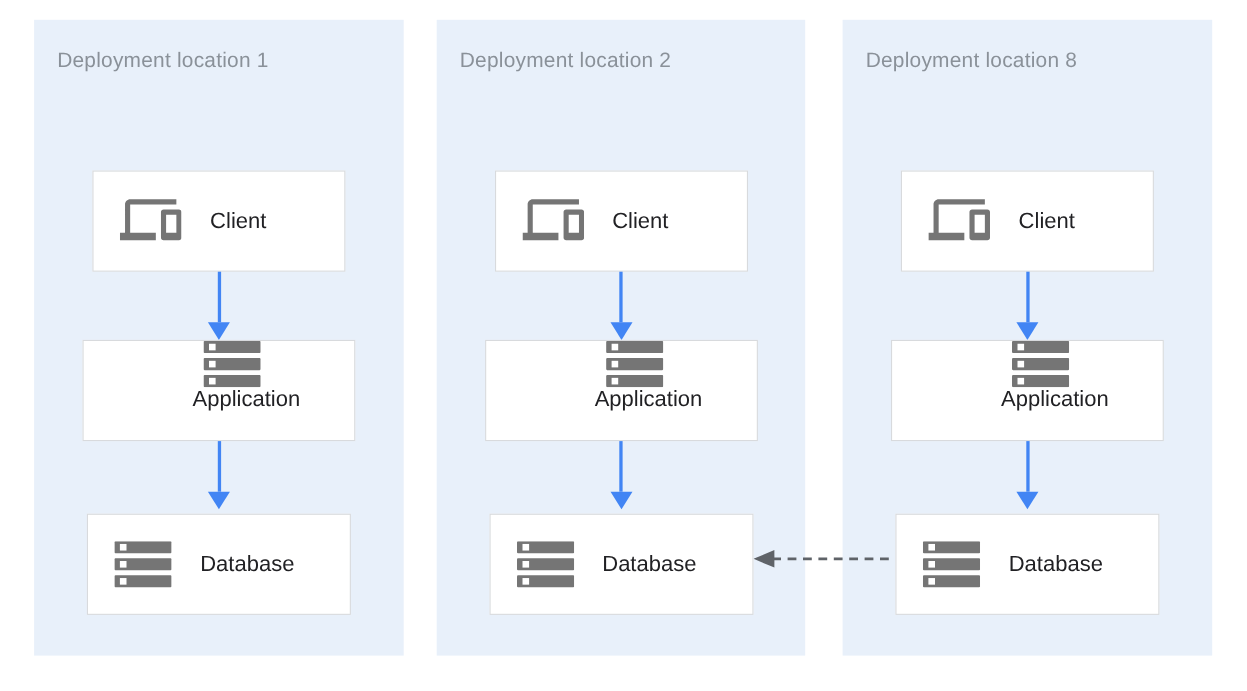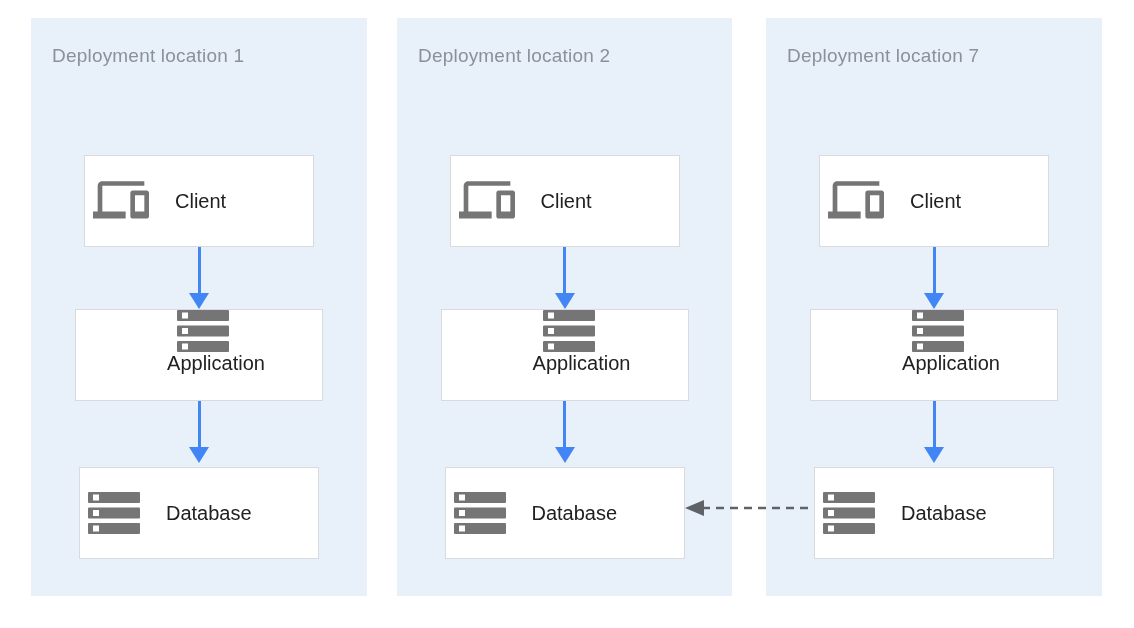--- a/index.html
+++ b/index.html
@@ -42,21 +42,21 @@
   }
   .node {
     position: absolute;
     left: 50%;
     transform: translateX(-50%);
     height: 92px;
     background: #ffffff;
     border: 1px solid var(--node-border);
     display: flex;
     align-items: center;
-    padding-left: 8px;
+    padding-left: 24px;
   }
   .node-client      { top: 137px; width: 230px; }
   .node-application { top: 291px; width: 248px; flex-direction: column; }
   .node-database    { top: 449px; width: 240px; }
   .icon { display: flex; align-items: center; flex: none; }
   .node-label {
     margin-left: 26px;
     font-size: 20px;
     color: var(--label);
     white-space: nowrap;
@@ -192,21 +192,21 @@
               <rect x="5" y="18" width="6" height="6"></rect>
               <rect x="5" y="33.5" width="6" height="6"></rect>
             </g>
           </svg>
       </span>
       <span class="node-label">Database</span>
     </div>
   </section>
 
   <section class="panel panel-3">
-    <div class="panel-title">Deployment location 7</div>
+    <div class="panel-title">Deployment location 8</div>
 
     <div class="node node-client">
       <span class="icon">
         <svg width="56" height="40" viewBox="0 4 24 17" fill="var(--icon)" xmlns="http://www.w3.org/2000/svg">
             <path d="M4 6h18V4H4c-1.1 0-2 .9-2 2v11H0v3h14v-3H4V6zm19 2h-6c-.55 0-1 .45-1 1v10c0 .55.45 1 1 1h6c.55 0 1-.45 1-1V9c0-.55-.45-1-1-1zm-1 9h-4v-7h4v7z"></path>
           </svg>
       </span>
       <span class="node-label">Client</span>
     </div>
 

